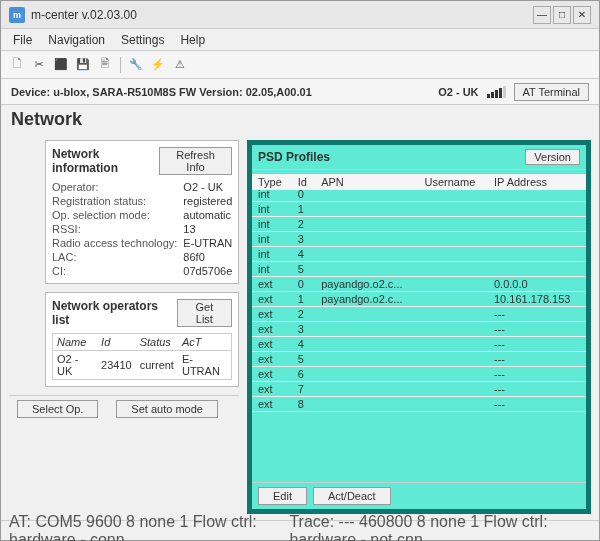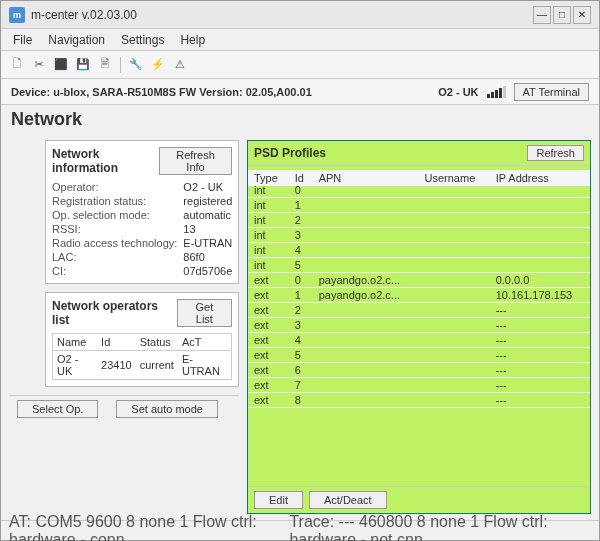--- a/index.html
+++ b/index.html
@@ -209,39 +209,40 @@
       width: 100%;
       border-collapse: collapse;
       font-size: 11px;
     }
     .operators-table th {
       text-align: left;
       padding: 2px 4px;
       color: #333;
       border-bottom: 1px solid #ccc;
       font-weight: normal;
+      font-style: italic;
     }
     .operators-table td {
       padding: 2px 4px;
       color: #333;
     }
     .operators-table-wrapper {
       border: 1px solid #ccc;
       overflow: hidden;
       margin-top: 4px;
     }
     .right-panel {
       flex: 1;
       display: flex;
       flex-direction: column;
     }
     .psd-section {
       flex: 1;
-      border: 1px solid #0f766e;
-      background: #bef264;
+      border: 5px solid #0f766e;
+      background: #5eead4;
       display: flex;
       flex-direction: column;
     }
     .psd-header {
       display: flex;
       align-items: center;
       justify-content: space-between;
       padding: 4px 6px;
     }
     .psd-title {
@@ -419,21 +420,21 @@
       <div class="bottom-actions">
         <button class="action-btn">Select Op.</button>
         <button class="action-btn">Set auto mode</button>
       </div>
     </div>
 
     <div class="right-panel">
       <div class="psd-section">
         <div class="psd-header">
           <span class="psd-title">PSD Profiles</span>
-          <button class="section-btn">Refresh</button>
+          <button class="section-btn">Version</button>
         </div>
         <div class="psd-table-wrapper">
           <table class="psd-table">
             <thead>
               <tr>
                 <th>Type</th>
                 <th>Id</th>
                 <th>APN</th>
                 <th>Username</th>
                 <th>IP Address</th>

